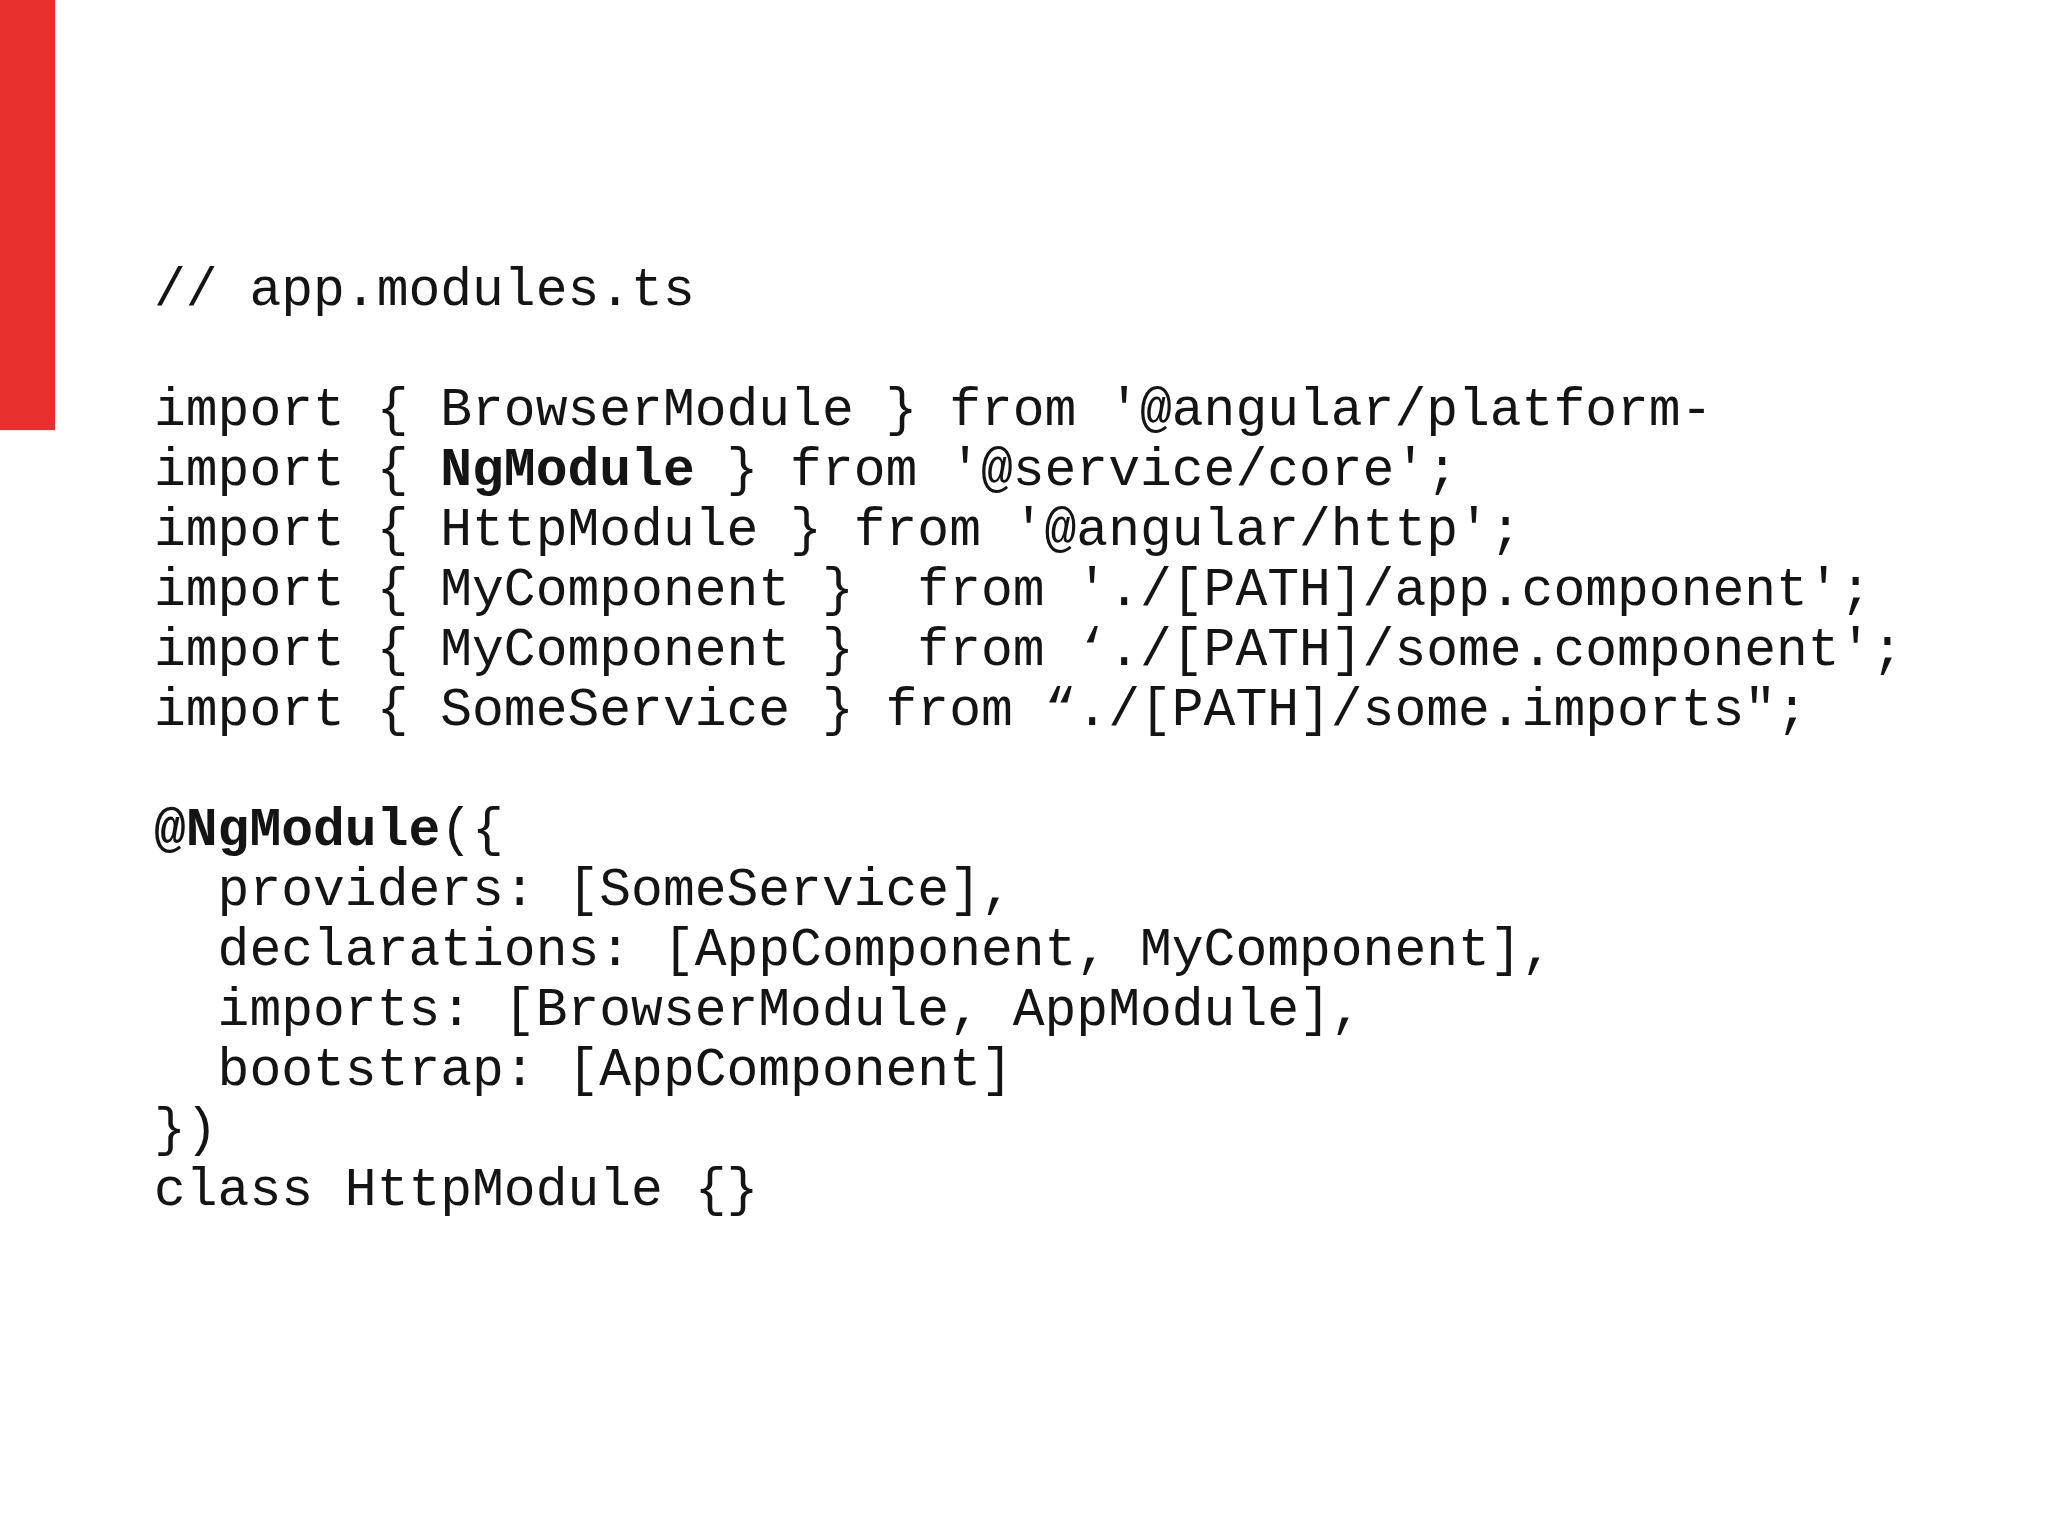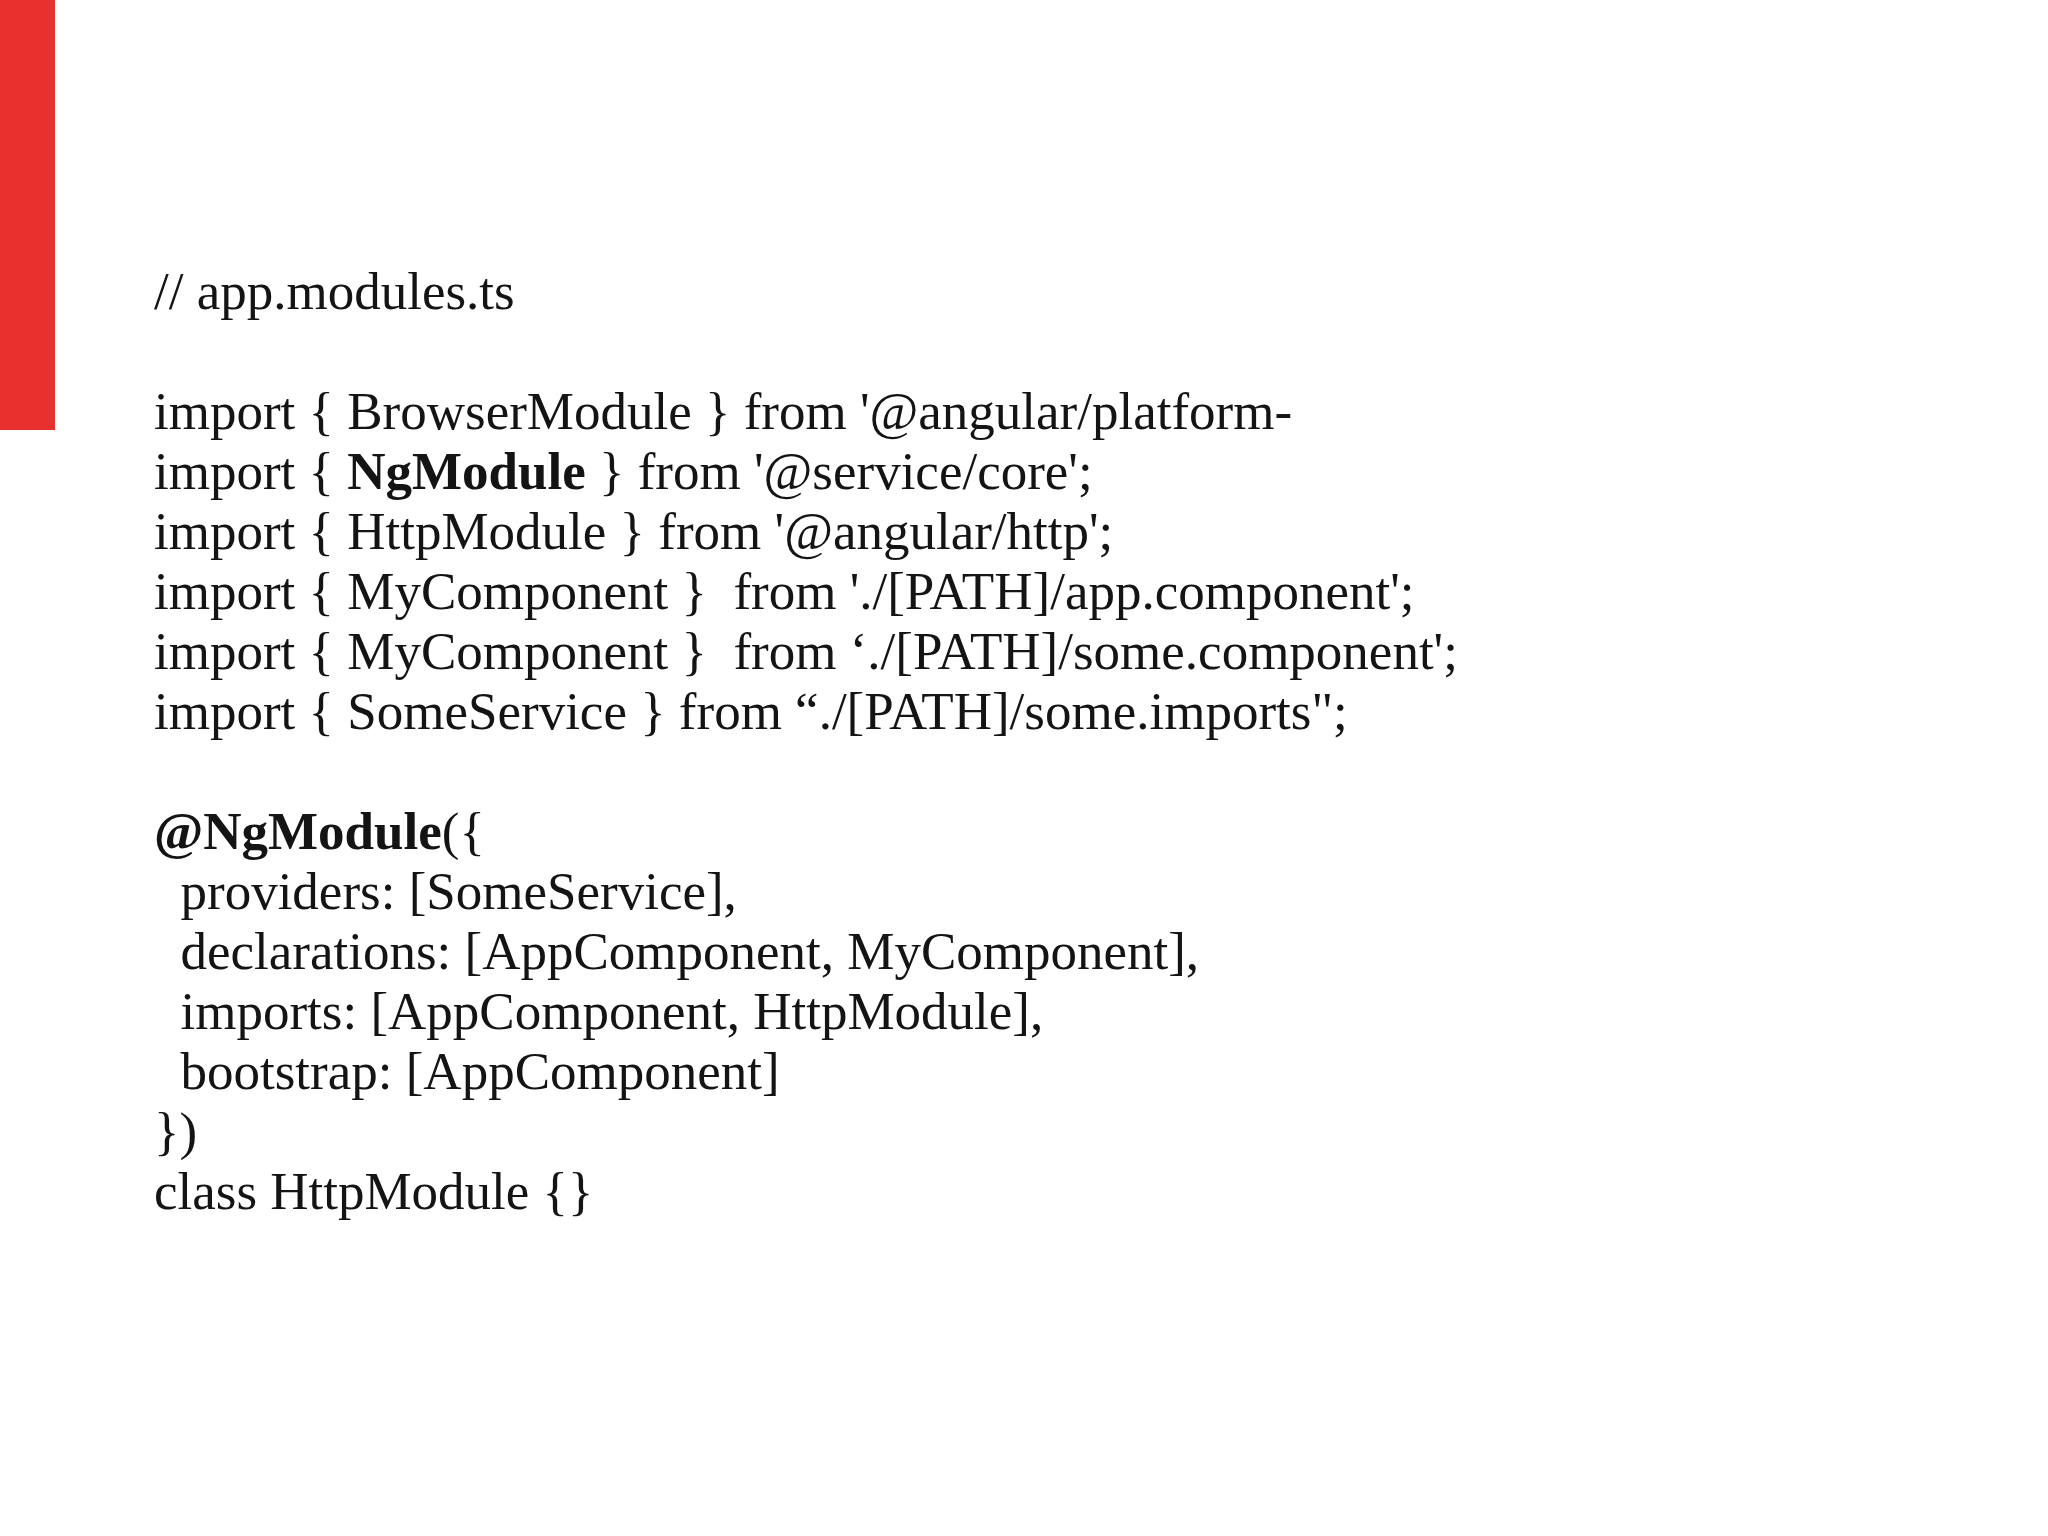--- a/index.html
+++ b/index.html
@@ -6,21 +6,21 @@
     margin: 0;
     padding: 0;
     background: #ffffff;
   }
   .slide {
     position: relative;
     width: 2048px;
     height: 1536px;
     background: #ffffff;
     overflow: hidden;
-    font-family: Liberation Serif, serif;
+    font-family: Liberation Mono, monospace;
   }
   .red-bar {
     position: absolute;
     left: 0;
     top: 0;
     width: 55px;
     height: 430px;
   }
   .code {
     position: absolute;
@@ -52,19 +52,19 @@
     <div class="line"><span>import { BrowserModule } from '@angular/platform-</span></div>
     <div class="line"><span>import { </span><span class="b">NgModule</span><span> } from '@service/core';</span></div>
     <div class="line"><span>import { HttpModule } from '@angular/http';</span></div>
     <div class="line"><span>import { MyComponent }  from './[PATH]/app.component';</span></div>
     <div class="line"><span>import { MyComponent }  from ‘./[PATH]/some.component';</span></div>
     <div class="line"><span>import { SomeService } from “./[PATH]/some.imports";</span></div>
     <div class="line"><span></span></div>
     <div class="line"><span class="b">@NgModule</span><span>({</span></div>
     <div class="line"><span>  providers: [SomeService],</span></div>
     <div class="line"><span>  declarations: [AppComponent, MyComponent],</span></div>
-    <div class="line"><span>  imports: [AppComponent, HttpModule],</span></div>
+    <div class="line"><span>  imports: [BrowserModule, AppModule],</span></div>
     <div class="line"><span>  bootstrap: [AppComponent]</span></div>
     <div class="line"><span>})</span></div>
     <div class="line"><span>class HttpModule {}</span></div>
   </div>
 
 </div>
 
 </body></html>

